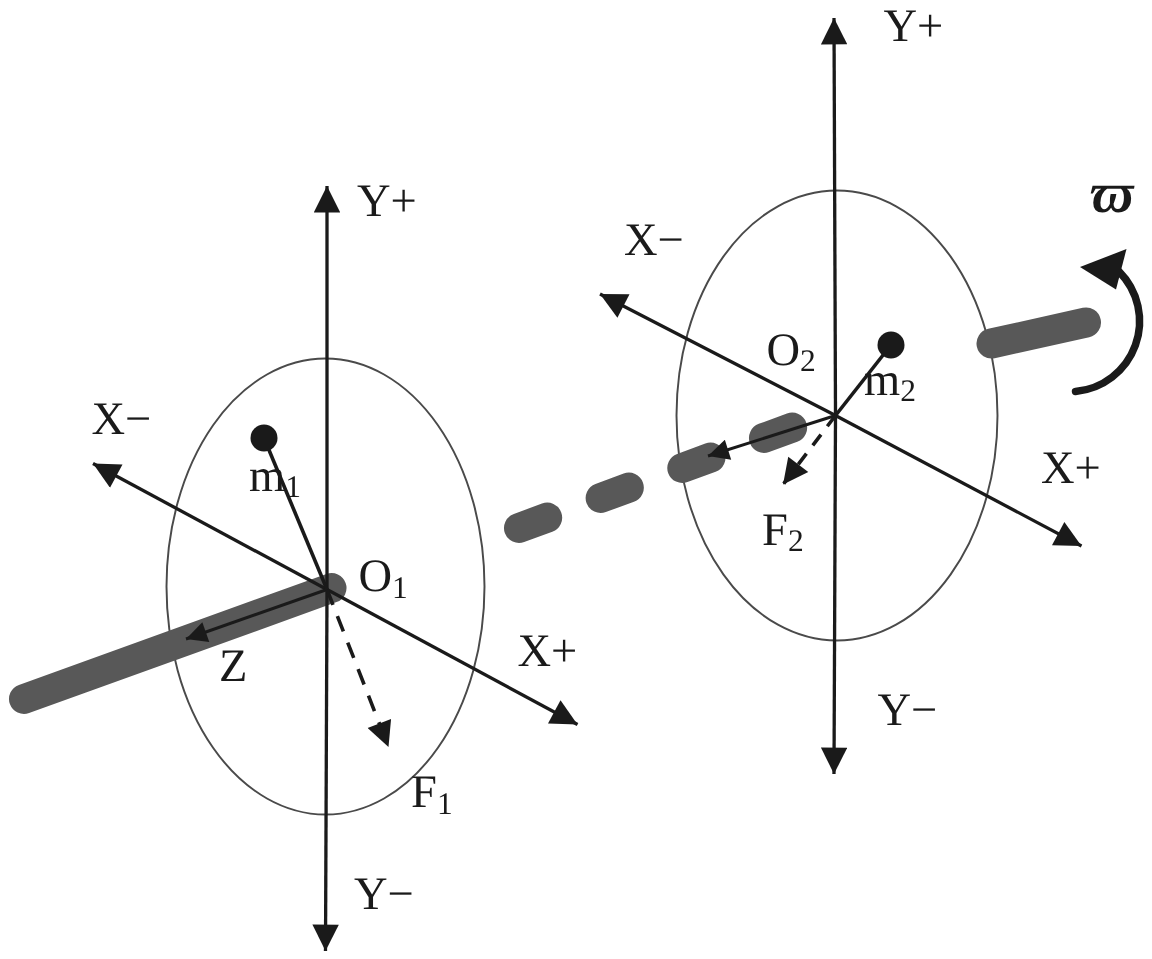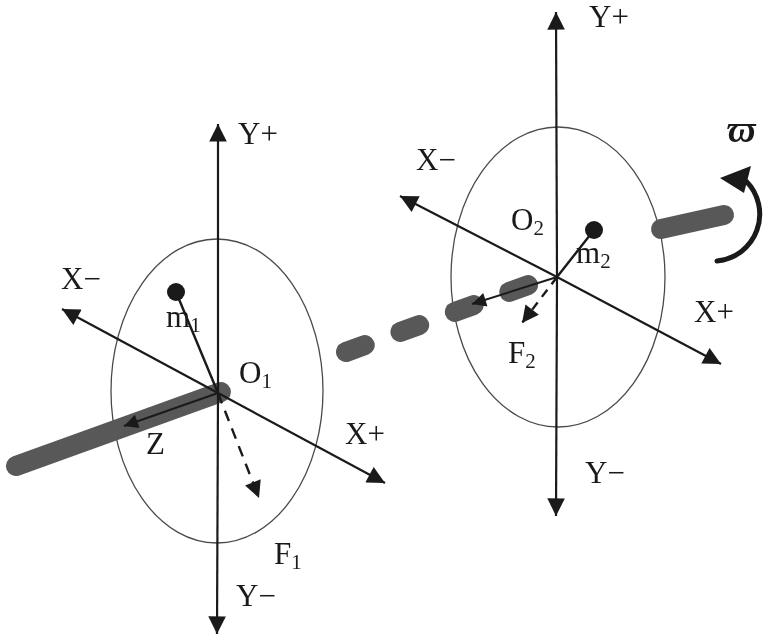--- a/index.html
+++ b/index.html
@@ -92,36 +92,36 @@
     <g>
       <path d="M 717 261 A 47 47 0 0 0 746 181" style="fill:none;stroke:var(--line);stroke-width:5;stroke-linecap:round"></path>
       <polygon points="720,178 751,166 744,193" style="fill:var(--line)"></polygon>
     </g>
   </svg>
 
   <div class="lbl" style="left:238px;top:118px">Y+</div>
   <div class="lbl" style="left:236px;top:580px">Y−</div>
   <div class="lbl" style="left:61px;top:263px">X−</div>
   <div class="lbl" style="left:345px;top:418px">X+</div>
-  <div class="lbl" style="left:239px;top:357px">
+  <div class="lbl" style="left:239px;top:368px">
     <span>O</span><span class="sub">1</span>
   </div>
   <div class="lbl" style="left:166px;top:301px">
     <span>m</span><span class="sub">1</span>
   </div>
   <div class="lbl" style="left:146px;top:428px">Z</div>
-  <div class="lbl" style="left:274px;top:538px">
+  <div class="lbl" style="left:274px;top:512px">
     <span>F</span><span class="sub">1</span>
   </div>
 
   <div class="lbl" style="left:589px;top:1px">Y+</div>
   <div class="lbl" style="left:585px;top:457px">Y−</div>
   <div class="lbl" style="left:416px;top:144px">X−</div>
   <div class="lbl" style="left:694px;top:296px">X+</div>
-  <div class="lbl" style="left:511px;top:204px">
+  <div class="lbl" style="left:511px;top:217px">
     <span>O</span><span class="sub">2</span>
   </div>
   <div class="lbl" style="left:576px;top:237px">
     <span>m</span><span class="sub">2</span>
   </div>
   <div class="lbl" style="left:508px;top:337px">
     <span>F</span><span class="sub">2</span>
   </div>
 
   <div class="lbl omega" style="left:727px;top:110px">ϖ</div>

